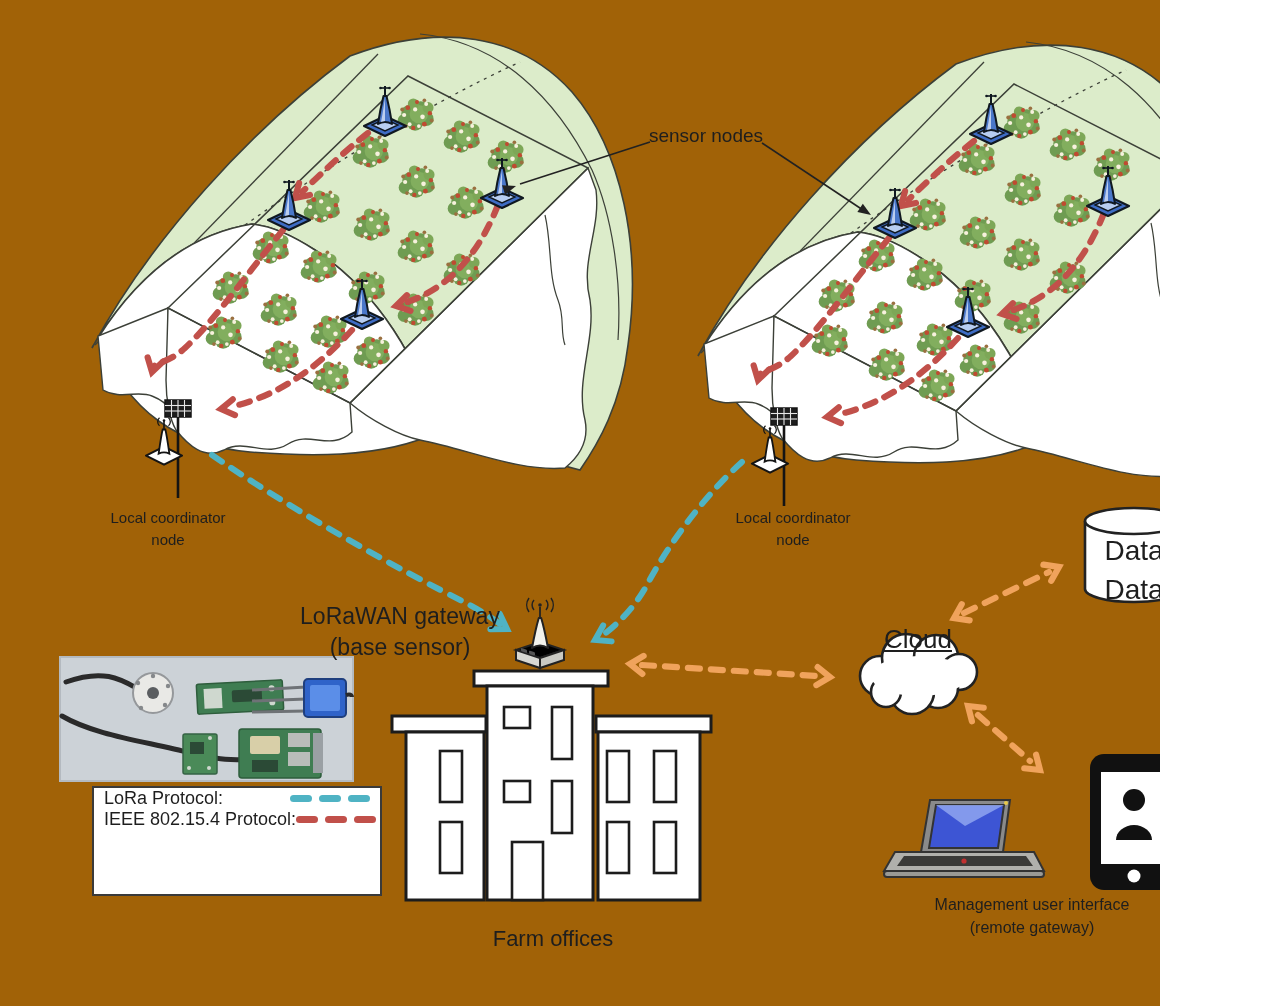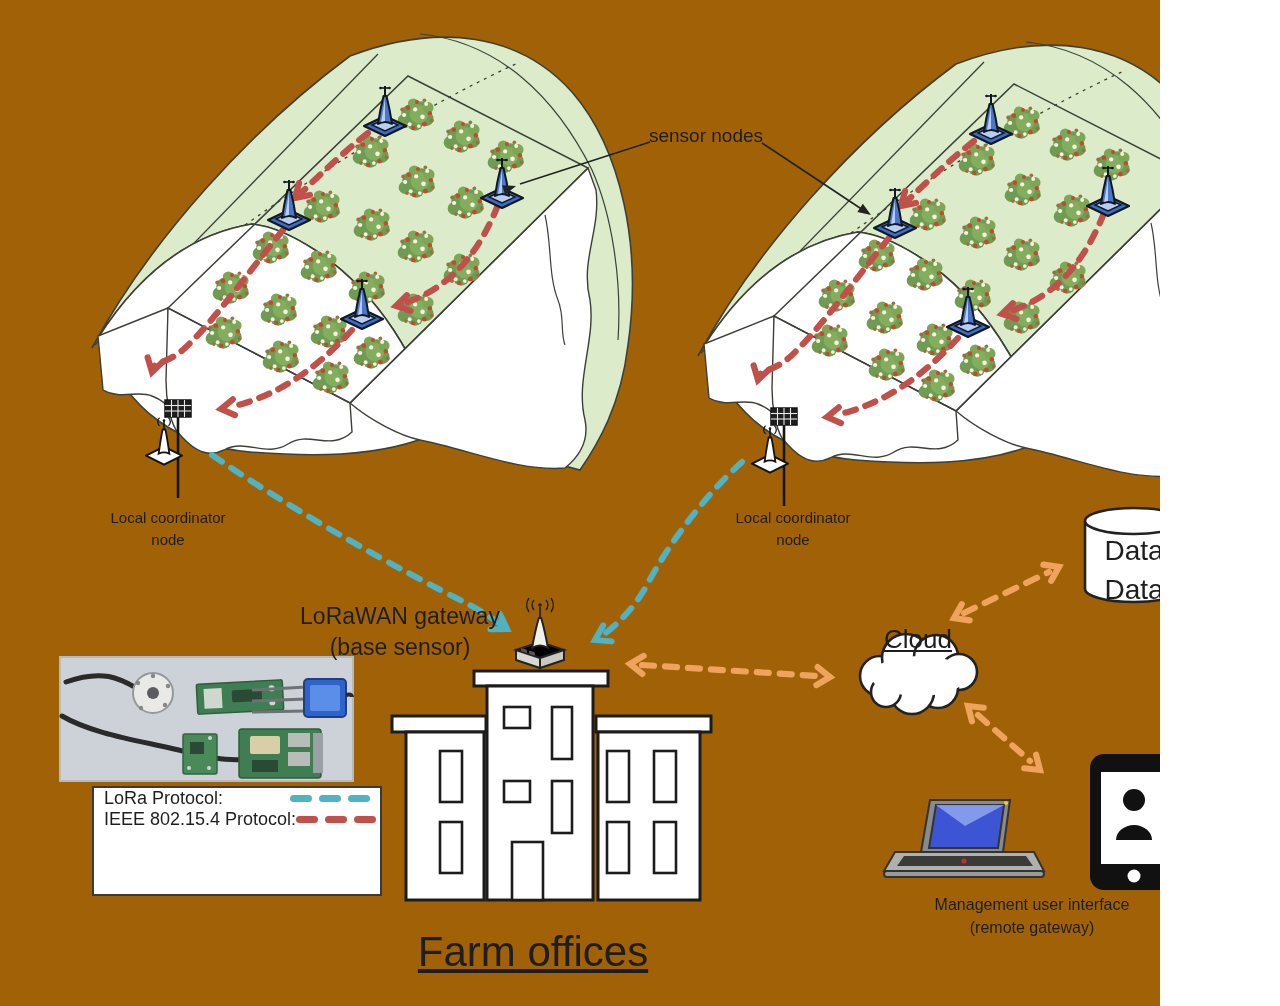--- a/index.html
+++ b/index.html
@@ -7,21 +7,21 @@
           font-family:"Liberation Sans", sans-serif;color:#1e1e1e;}
   svg.art{position:absolute;left:0;top:0;}
   .lbl{position:absolute;text-align:center;line-height:1.35;color:#1e1e1e;}
   .gateway-lbl{width:200px;left:300px;top:601px;font-size:23px;}
   .sensor-lbl{width:220px;left:596px;top:123px;font-size:19px;}
   .coord-lbl{width:220px;font-size:15px;line-height:1.45;}
   .coord-left{left:58px;top:507px;}
   .coord-right{left:683px;top:507px;}
   .cloud-lbl{width:140px;left:848px;top:622px;font-size:26px;text-decoration:underline;}
   .db-lbl{width:110px;left:1079px;top:531px;font-size:28px;line-height:1.4;}
-  .farm-lbl{width:320px;left:373px;top:924px;font-size:42px;text-decoration:underline;}
+  .farm-lbl{width:320px;left:393px;top:924px;font-size:22px;}
   .mui-lbl{width:340px;left:862px;top:893px;font-size:16px;line-height:1.45;}
   .legend{position:absolute;left:60px;top:786px;width:290px;height:110px;
           border:2px solid #3a3a3a;background:#fff;box-sizing:border-box;
           display:flex;flex-direction:column;justify-content:flex-start;padding:0 10px;margin-left:32px;}
   .lrow{display:flex;align-items:center;font-size:18px;white-space:nowrap;}
   .dashes{margin-left:auto;display:flex;gap:7px;align-items:center;}
   .dash{display:inline-block;width:22px;height:7px;border-radius:4px;}
   .d-lora{background:var(--c-lora,#4fb3c4);}
   .d-zig{background:var(--c-ieee802154,#c1504a);}
   .d-wifi{background:var(--c-ieee80211,#f0a35c);}

